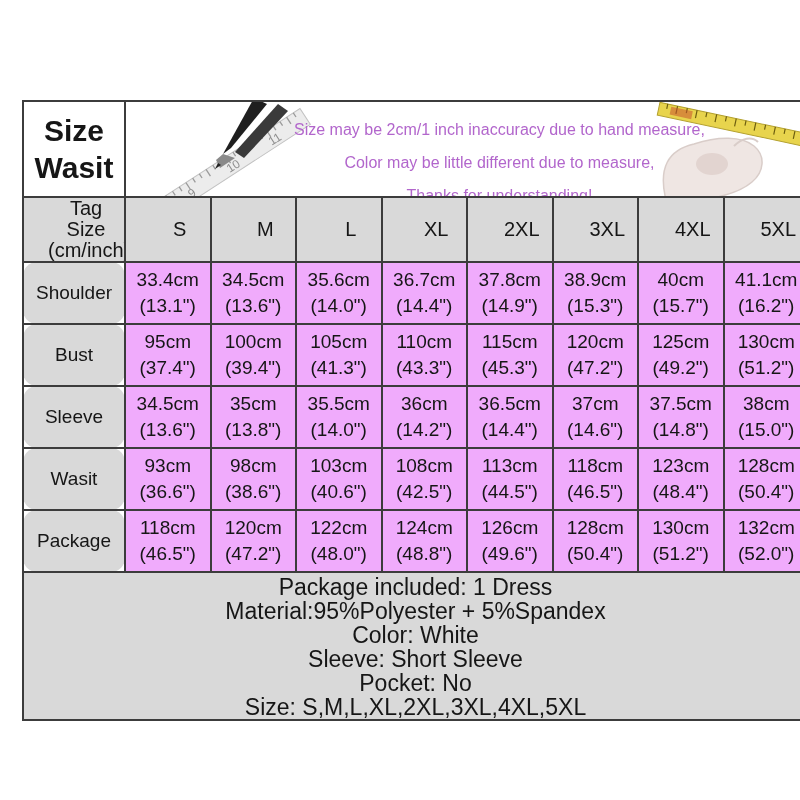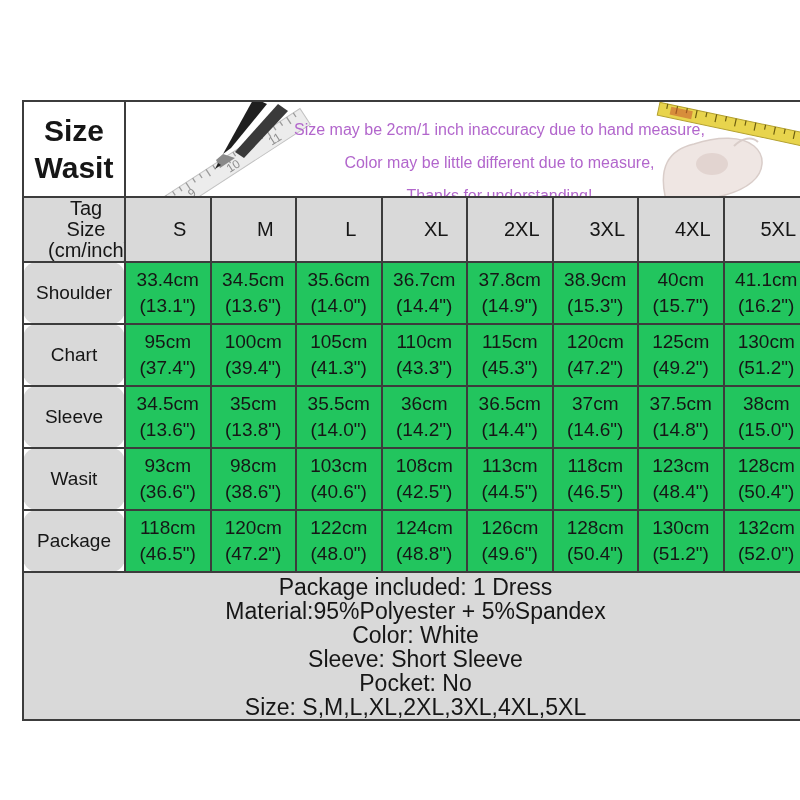--- a/index.html
+++ b/index.html
@@ -16,21 +16,21 @@
   .title-cell { background:#fff; font-size:30px; font-weight:bold; line-height:37px; color:#000; }
   .banner-cell { position:relative; background:#fff; }
   .deco-left  { position:absolute; left:2px; top:0; height:96px; width:190px; }
   .deco-right { position:absolute; right:0; top:0; height:96px; width:170px; }
   .notes { position:absolute; left:168px; top:11px; text-align:center; }
   .note-line { font-size:16px; line-height:33px; white-space:nowrap; }
 
   .size-row td { height:44px; background:#d9d9d9; font-size:20px;padding-left:24px; }
   .corner-cell { color:#f20d0d; font-size:18px; line-height:21px; }
 
-  .data-row td { height:62px; font-size:19px; line-height:26px; background:#22c55e; }
+  .data-row td { height:62px; font-size:19px; line-height:26px; background:#f0abfc; }
   .data-row td.label-cell { background:#d9d9d9;border-radius:14px; }
 
   .details-row td { height:146px; background:#d9d9d9; text-align:left;
                     padding:2px 6px 0 5px; }
   .detail-line { font-size:23px; line-height:24px; white-space:nowrap; }
 </style>
 </head>
 <body>
 
 <div class="canvas">
@@ -126,21 +126,21 @@
           <td class="value-cell">
             <div>40cm</div>
             <div>(15.7")</div>
           </td>
           <td class="value-cell">
             <div>41.1cm</div>
             <div>(16.2")</div>
           </td>
         </tr>
         <tr class="data-row">
-          <td class="label-cell">Chart</td>
+          <td class="label-cell">Bust</td>
           <td class="value-cell">
             <div>95cm</div>
             <div>(37.4")</div>
           </td>
           <td class="value-cell">
             <div>100cm</div>
             <div>(39.4")</div>
           </td>
           <td class="value-cell">
             <div>105cm</div>

